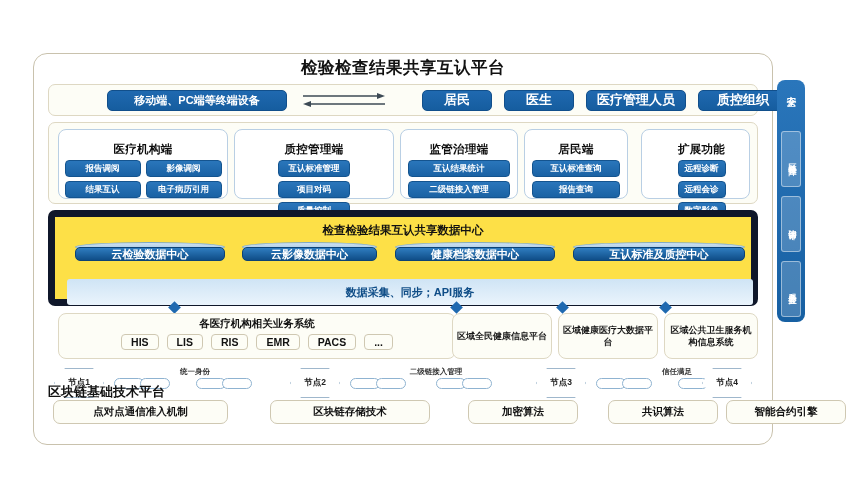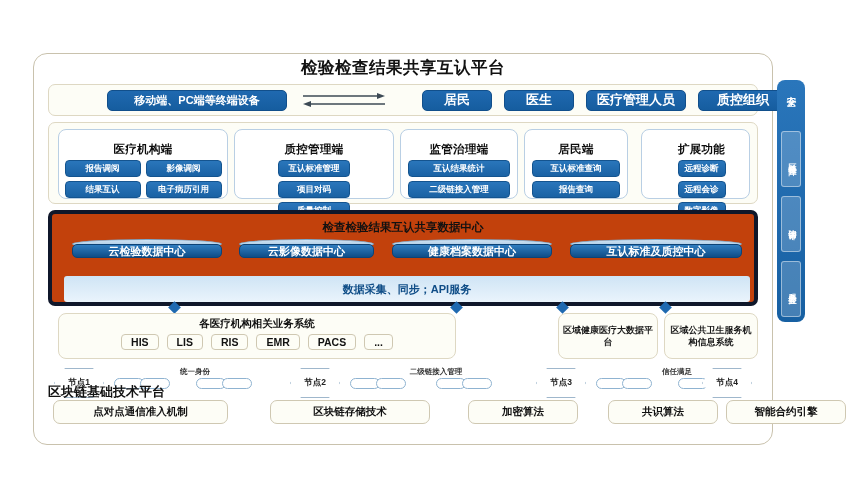--- a/index.html
+++ b/index.html
@@ -74,21 +74,21 @@
   .m5{left:592px;width:109px;padding-left:12px;}
   .m1 .chip{width:76px;}
   .m2 .chip{width:72px;}
   .m3 .chip{width:102px;}
   .m4 .chip{width:88px;}
   .m5 .chip{width:48px;}
 
   
   .band-dc{
     position:absolute;left:48px;top:210px;width:710px;height:96px;
-    background:#c2410c;border:4px solid #0f172a;border-radius:7px;
+    background:#fde047;border:7px solid #0f172a;border-radius:7px;
     box-sizing:border-box;
   }
   .dc-title{
     text-align:center;font-size:11.5px;font-weight:bold;color:#111;
     padding-top:6px;
   }
   .cyl{
     position:absolute;top:30px;height:26px;
   }
   .cyl-top{
@@ -309,20 +309,21 @@
       <div class="src-title">各医疗机构相关业务系统</div>
       <div class="src-chips">
         <div class="src-chip">HIS</div>
         <div class="src-chip">LIS</div>
         <div class="src-chip">RIS</div>
         <div class="src-chip">EMR</div>
         <div class="src-chip">PACS</div>
         <div class="src-chip">...</div>
       </div>
     </div>
+    <div class="src-box s2">区域全民健康信息平台</div>
     <div class="src-box s3">区域健康医疗大数据平台</div>
     <div class="src-box s4">区域公共卫生服务机构信息系统</div>
   </div>
 
   <div class="bc-row">
     <div class="hexnode" style="left:6px;">节点1</div>
 
     <div class="chain" style="left:62px;width:170px;">
       <div class="chain-label">统一身份</div>
       <div class="link" style="left:4px;"></div>

